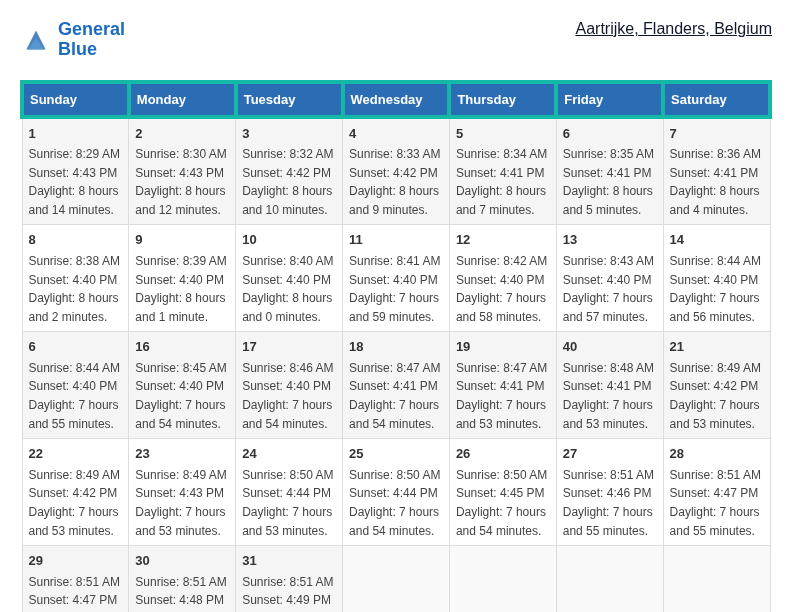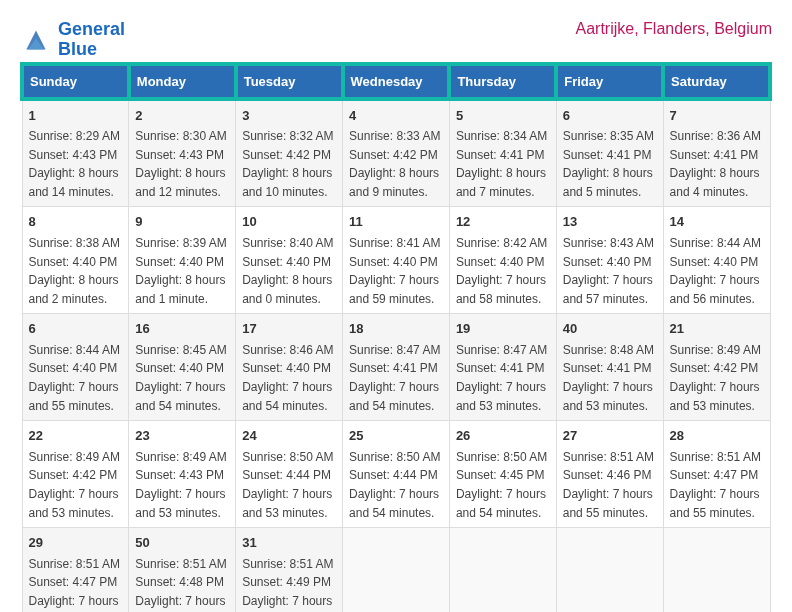--- a/index.html
+++ b/index.html
@@ -7,21 +7,21 @@
       font-family: Arial, sans-serif;
       background: #fff;
       width: 792px;
       min-height: 612px;
       padding: 20px;
     }
     .header {
       display: flex;
       justify-content: space-between;
       align-items: flex-start;
-      margin-bottom: 2px;
+      margin-bottom: 20px;
     }
     .logo {
       display: flex;
       align-items: center;
       gap: 6px;
     }
     .logo-text {
       font-size: 18px;
       font-weight: bold;
       color: #333;
@@ -37,21 +37,22 @@
     .title-block {
       text-align: right;
     }
     .month-title {
       font-size: 36px;
       font-weight: bold;
       color: #333;
     }
     .location {
       font-size: 16px;
-      color: #be185d;
+      color: #0f172a;
+      text-decoration: underline;
     }
     table {
       width: 100%;
       border-collapse: collapse;
       font-size: 11px;
     }
     thead tr {
       background-color: #2a6db5;
       color: #fff;
     }
@@ -245,21 +246,21 @@
           <span class="day-num">28</span>
           <div class="cell-text">Sunrise: 8:51 AM<br>Sunset: 4:47 PM<br>Daylight: 7 hours and 55 minutes.</div>
         </td>
       </tr>
       <tr>
         <td>
           <span class="day-num">29</span>
           <div class="cell-text">Sunrise: 8:51 AM<br>Sunset: 4:47 PM<br>Daylight: 7 hours and 56 minutes.</div>
         </td>
         <td>
-          <span class="day-num">50</span>
+          <span class="day-num">30</span>
           <div class="cell-text">Sunrise: 8:51 AM<br>Sunset: 4:48 PM<br>Daylight: 7 hours and 57 minutes.</div>
         </td>
         <td>
           <span class="day-num">31</span>
           <div class="cell-text">Sunrise: 8:51 AM<br>Sunset: 4:49 PM<br>Daylight: 7 hours and 58 minutes.</div>
         </td>
         <td class="empty-cell"></td>
         <td class="empty-cell"></td>
         <td class="empty-cell"></td>
         <td class="empty-cell"></td>

